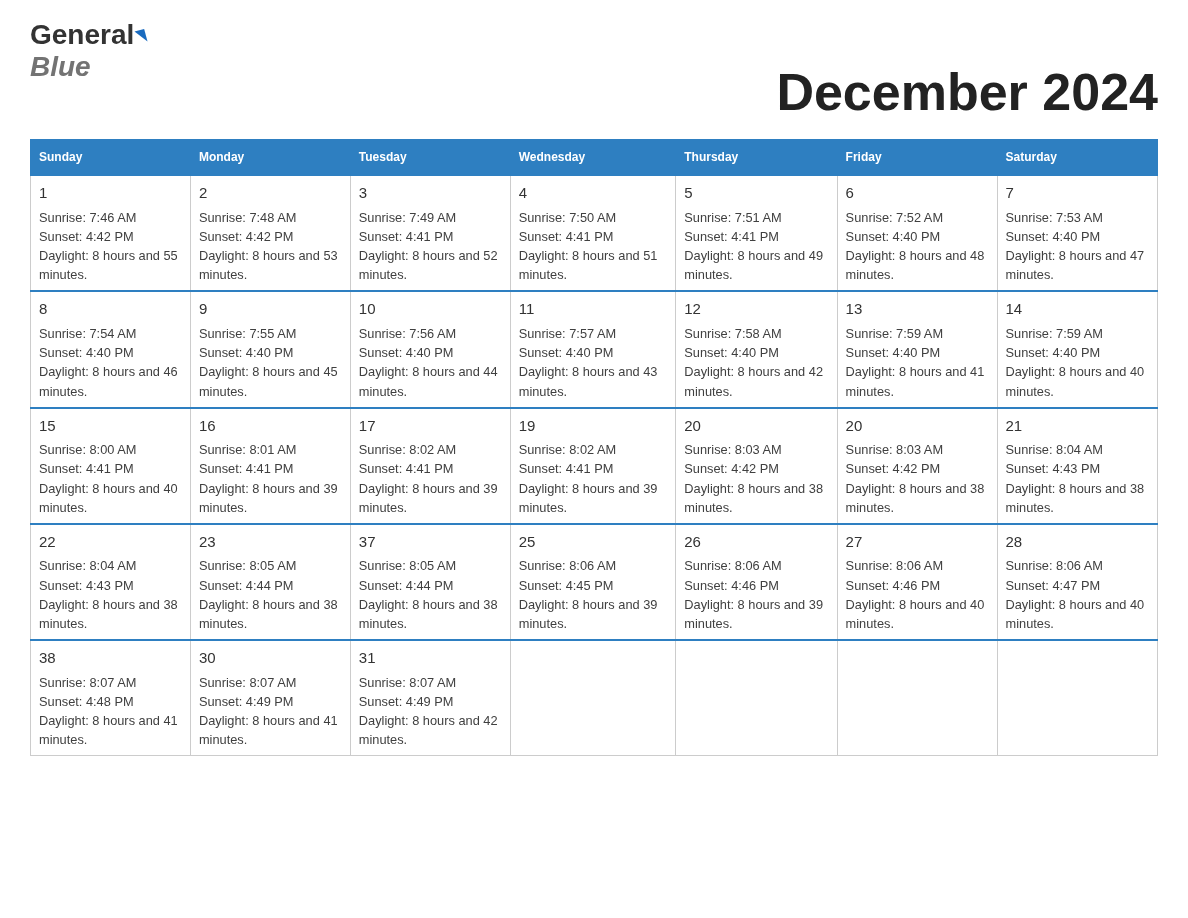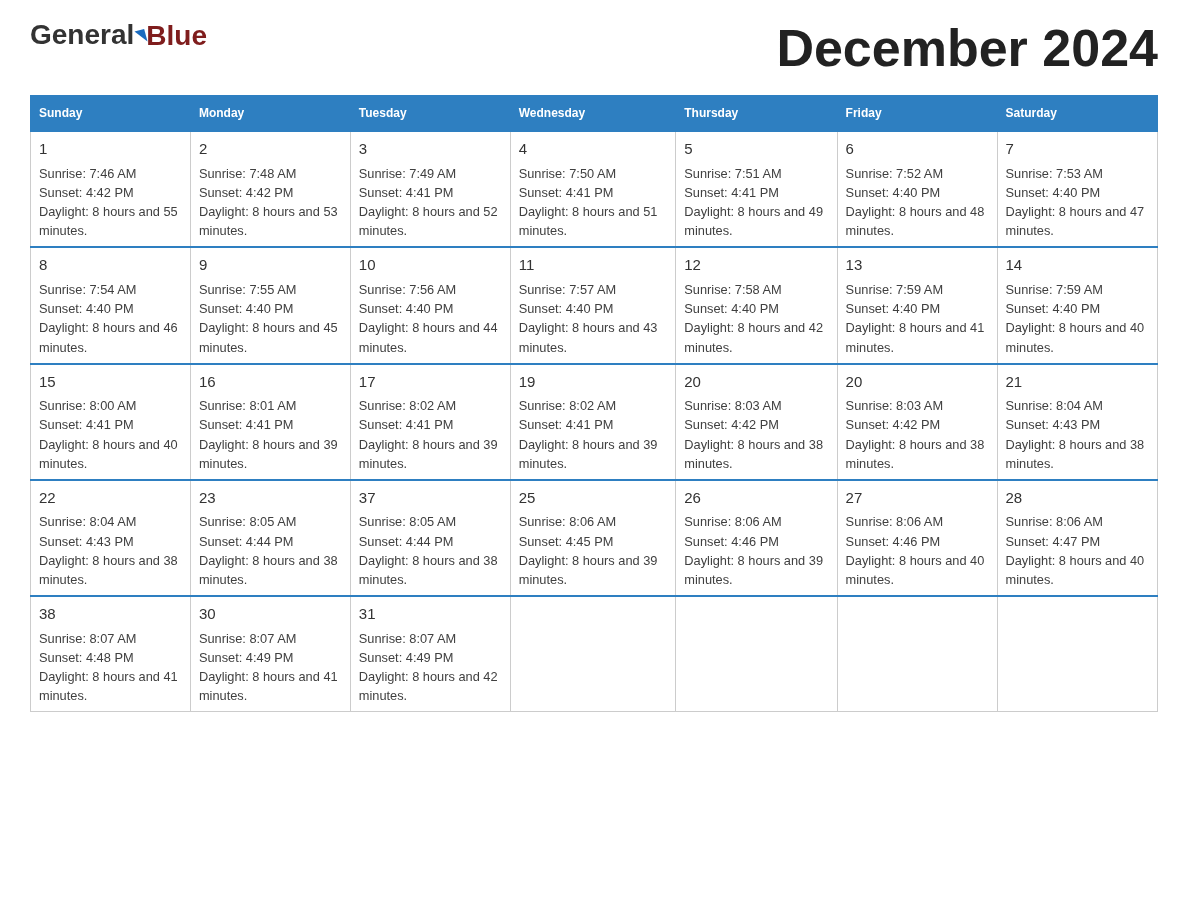--- a/index.html
+++ b/index.html
@@ -11,21 +11,21 @@
       min-height: 918px;
     }
     .header {
       display: flex;
       justify-content: space-between;
       align-items: flex-start;
       margin-bottom: 18px;
     }
     .logo {
       display: flex;
-      flex-direction: row;
+      flex-direction: column;
       align-items: flex-start;
     }
     .logo-text {
       font-size: 28px;
       font-weight: bold;
       color: #333;
       line-height: 1.1;
     }
     .logo-arrow {
       display: inline-block;
@@ -33,24 +33,26 @@
       border-left: 10px solid transparent;
       border-right: 0px solid transparent;
       border-top: 13px solid #1a6bbf;
       margin-left: 2px;
       vertical-align: middle;
       transform: rotate(-15deg);
     }
     .logo-line2 {
       font-size: 28px;
       font-weight: bold;
-      color: #7f1d1d;
+      color: #737373;
+      font-style: italic;
     }
     .title-section {
       text-align: left;
+      margin-top: 44px;
     }
     .month-title {
       font-size: 52px;
       font-weight: bold;
       color: #222;
       line-height: 1.1;
     }
     .subtitle {
       font-size: 22px;
       color: #555;

